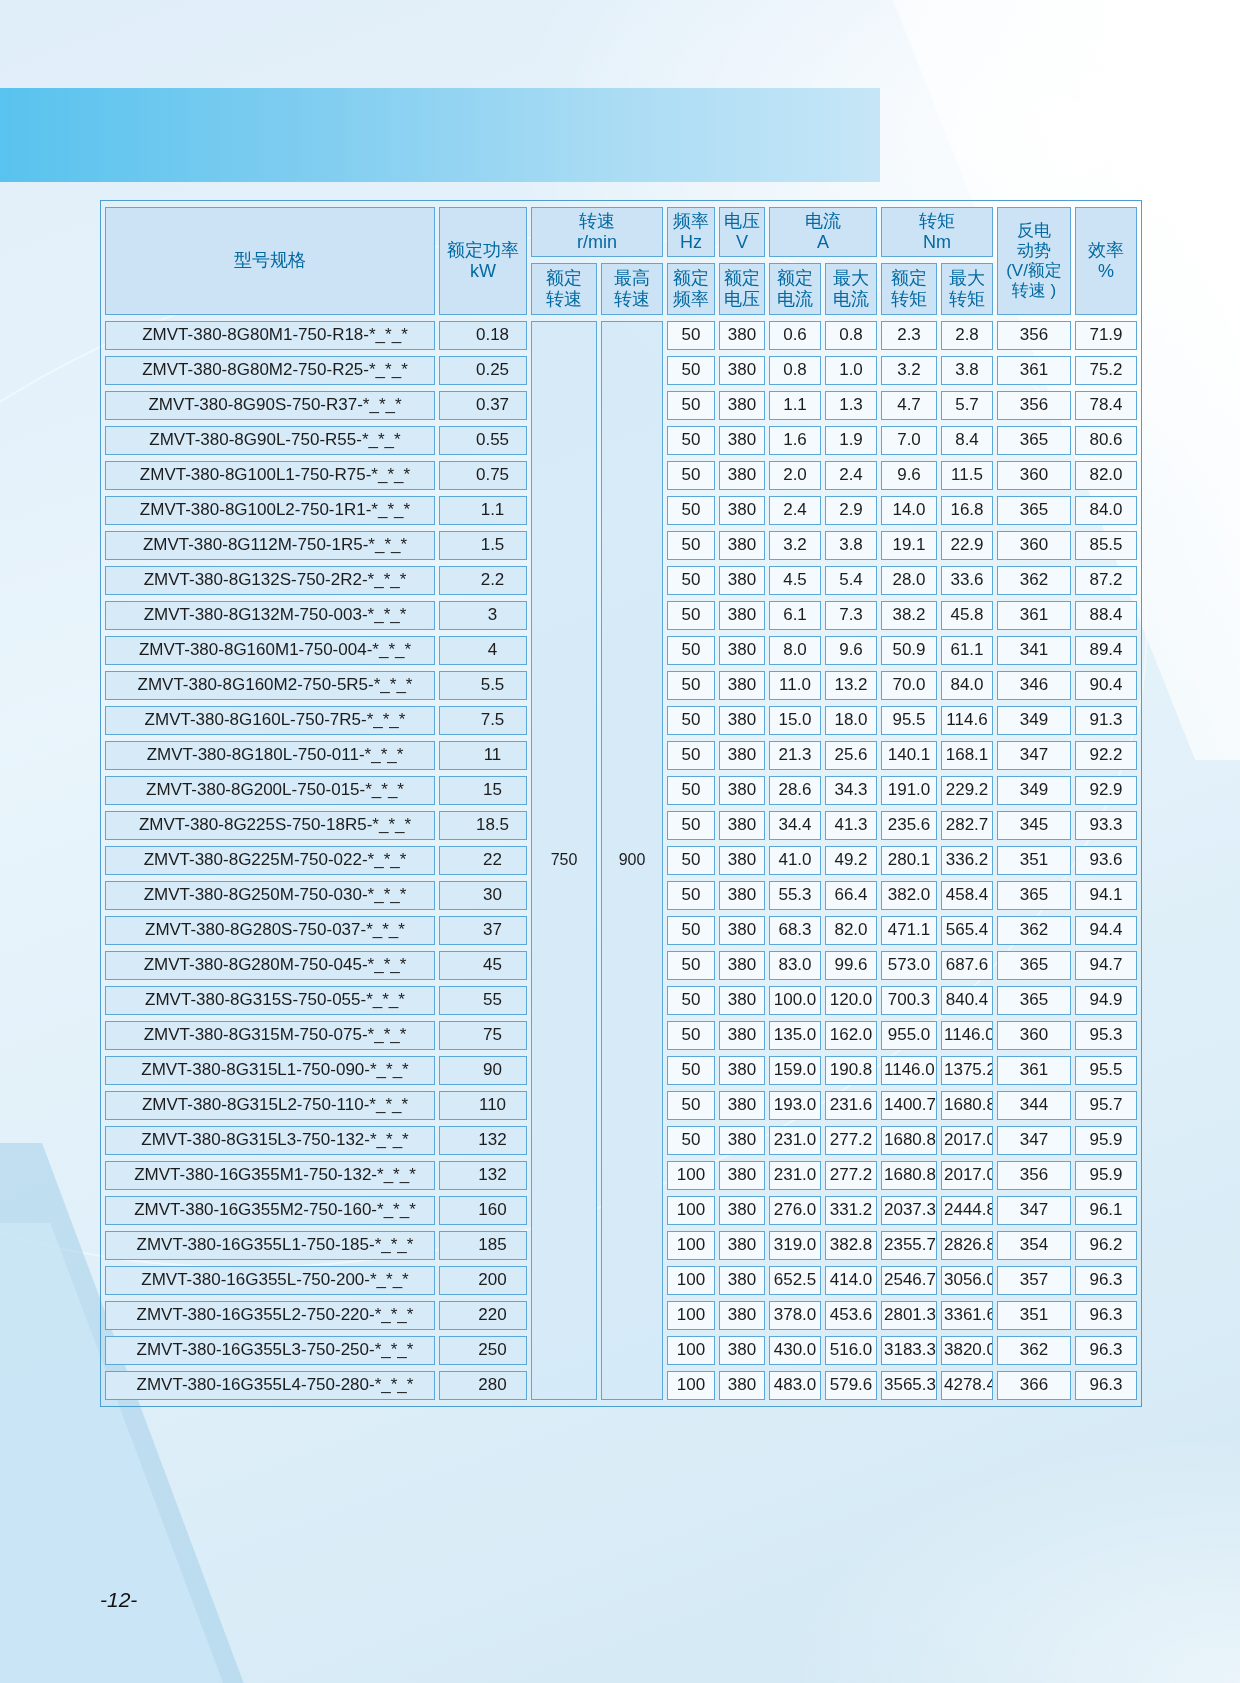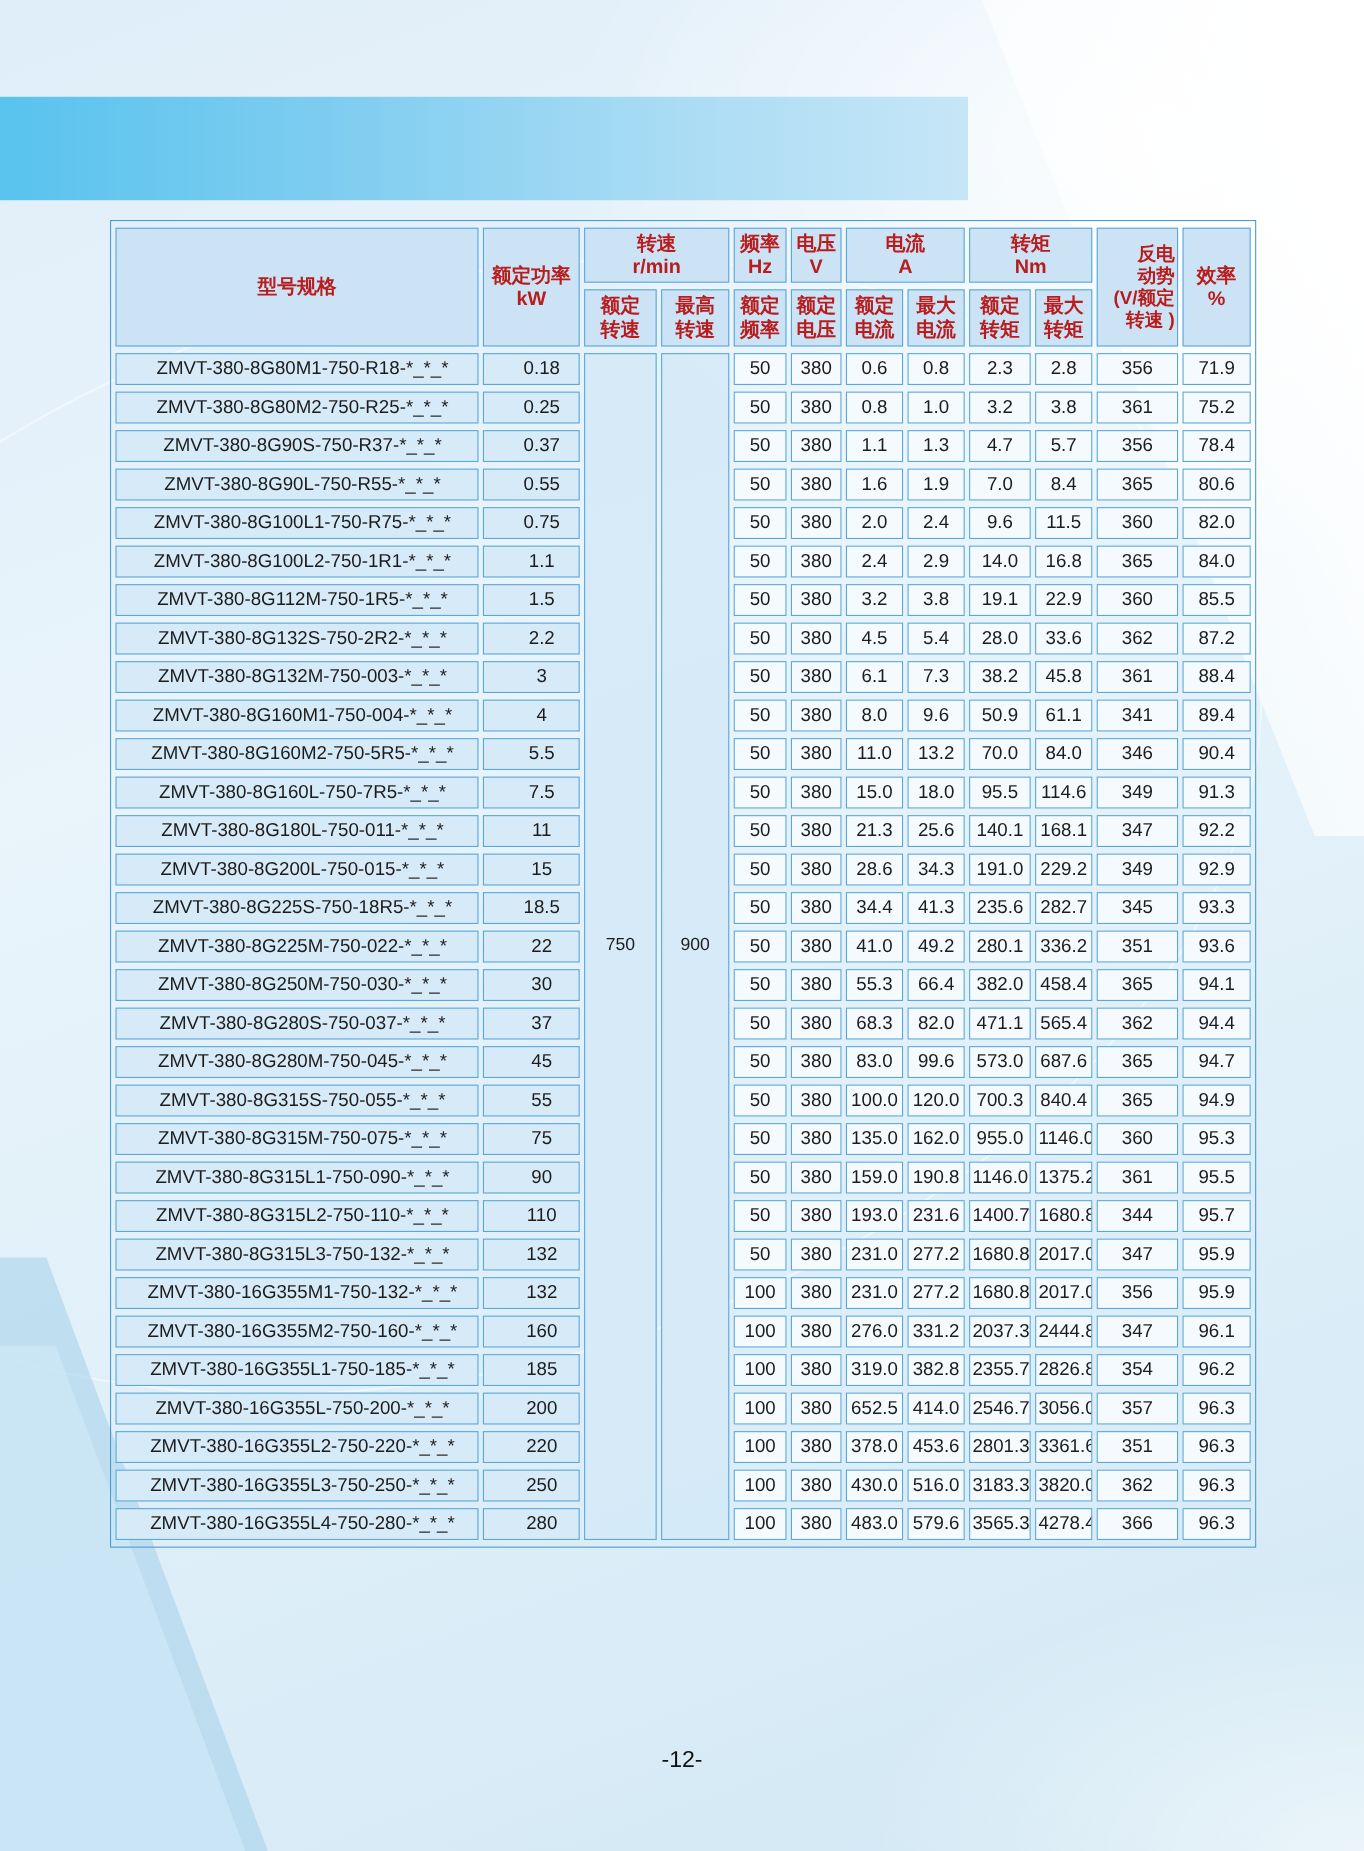--- a/index.html
+++ b/index.html
@@ -64,41 +64,41 @@
     box-sizing:border-box;
     text-align:center;
     vertical-align:middle;
     white-space:pre-line;
     line-height:1.18;
     padding:0 2px;
     overflow:hidden;
   }
   thead th{
     background:#cbe3f5;
-    font-weight:bold;
+    font-weight:normal;
     font-size:18px;
-    color:#b91c1c;
+    color:#0369a1;
   }
   thead tr.grp th{height:50px;}
   thead tr.sub th{height:52px;font-size:18px;}
-  thead th.emf{font-size:17px;text-align:right;}
+  thead th.emf{font-size:17px;}
   tbody td{height:29px;font-size:17px;}
   td.c-model{
     background:#d7eaf8;
     text-align:center;
     padding-left:12px;
     white-space:nowrap;
   }
   td.c-power{background:#d7eaf8;padding-left:21px;}
   td.c-speed{background:rgba(213,233,247,0.92);font-size:16px;}
   td.c-data{background:#f4fafd;}
 
   .footer{
     position:absolute;left:100px;top:1588px;width:1040px;
-    text-align:center;font-size:21px;color:#111;z-index:2;
+    font-size:21px;color:#111;z-index:2;font-style:italic;
   }
 </style>
 </head>
 <body>
 
 <div class="page">
 
   <div class="accent-bar"></div>
   <div class="deco-topright"></div>
   <div class="deco-swoosh"></div>

